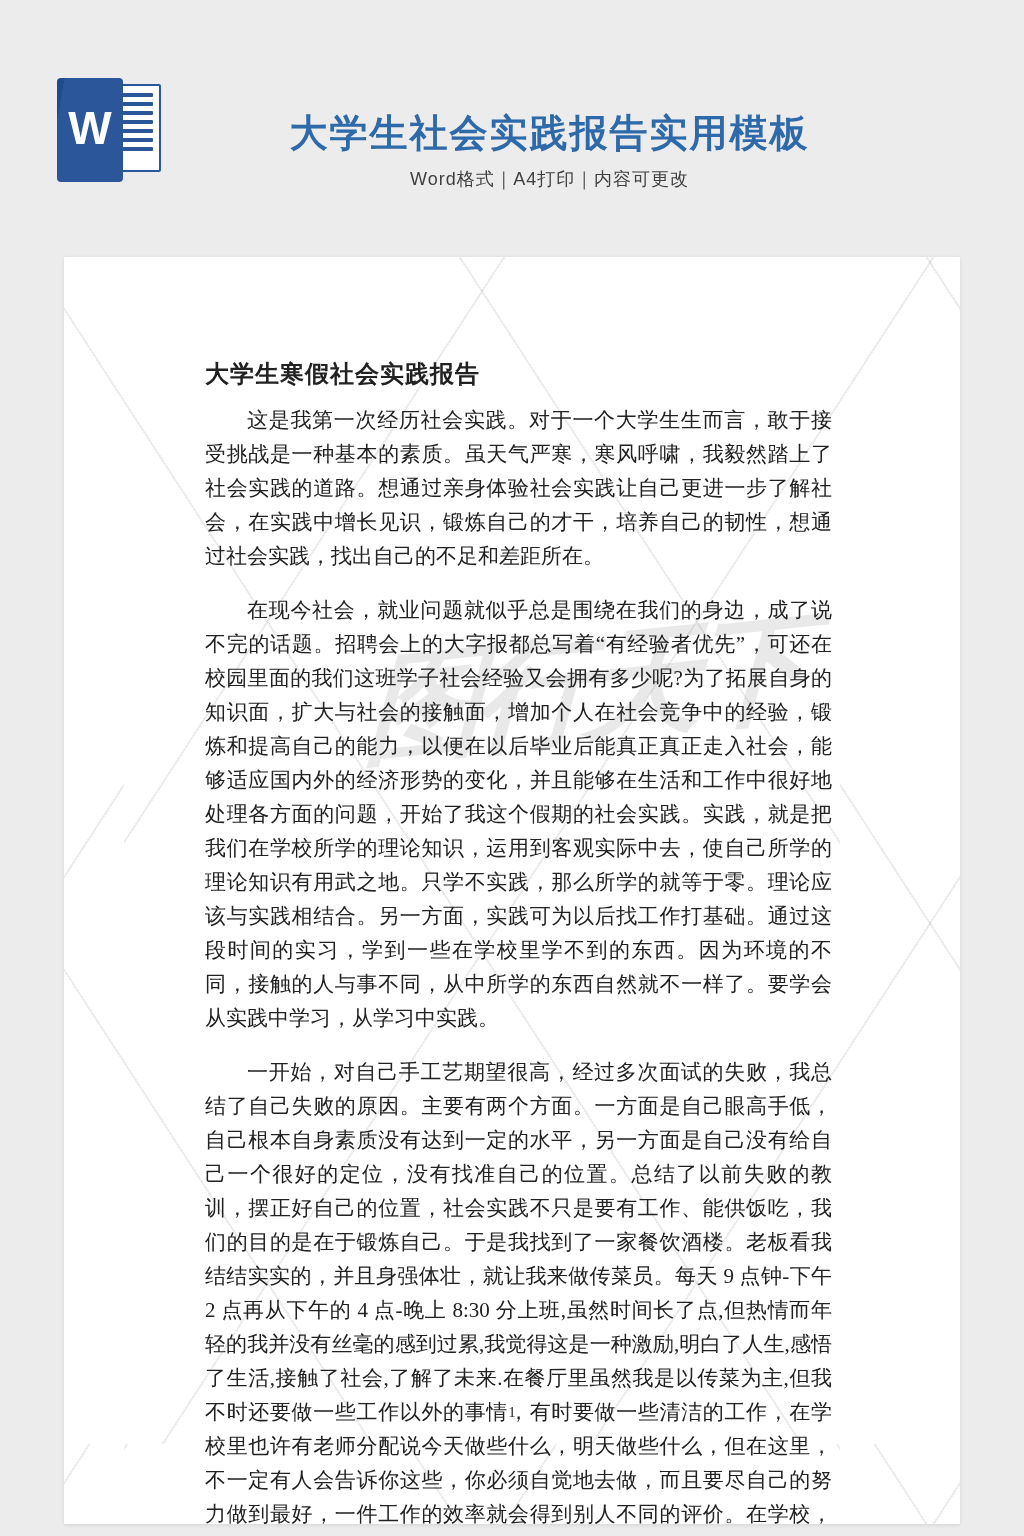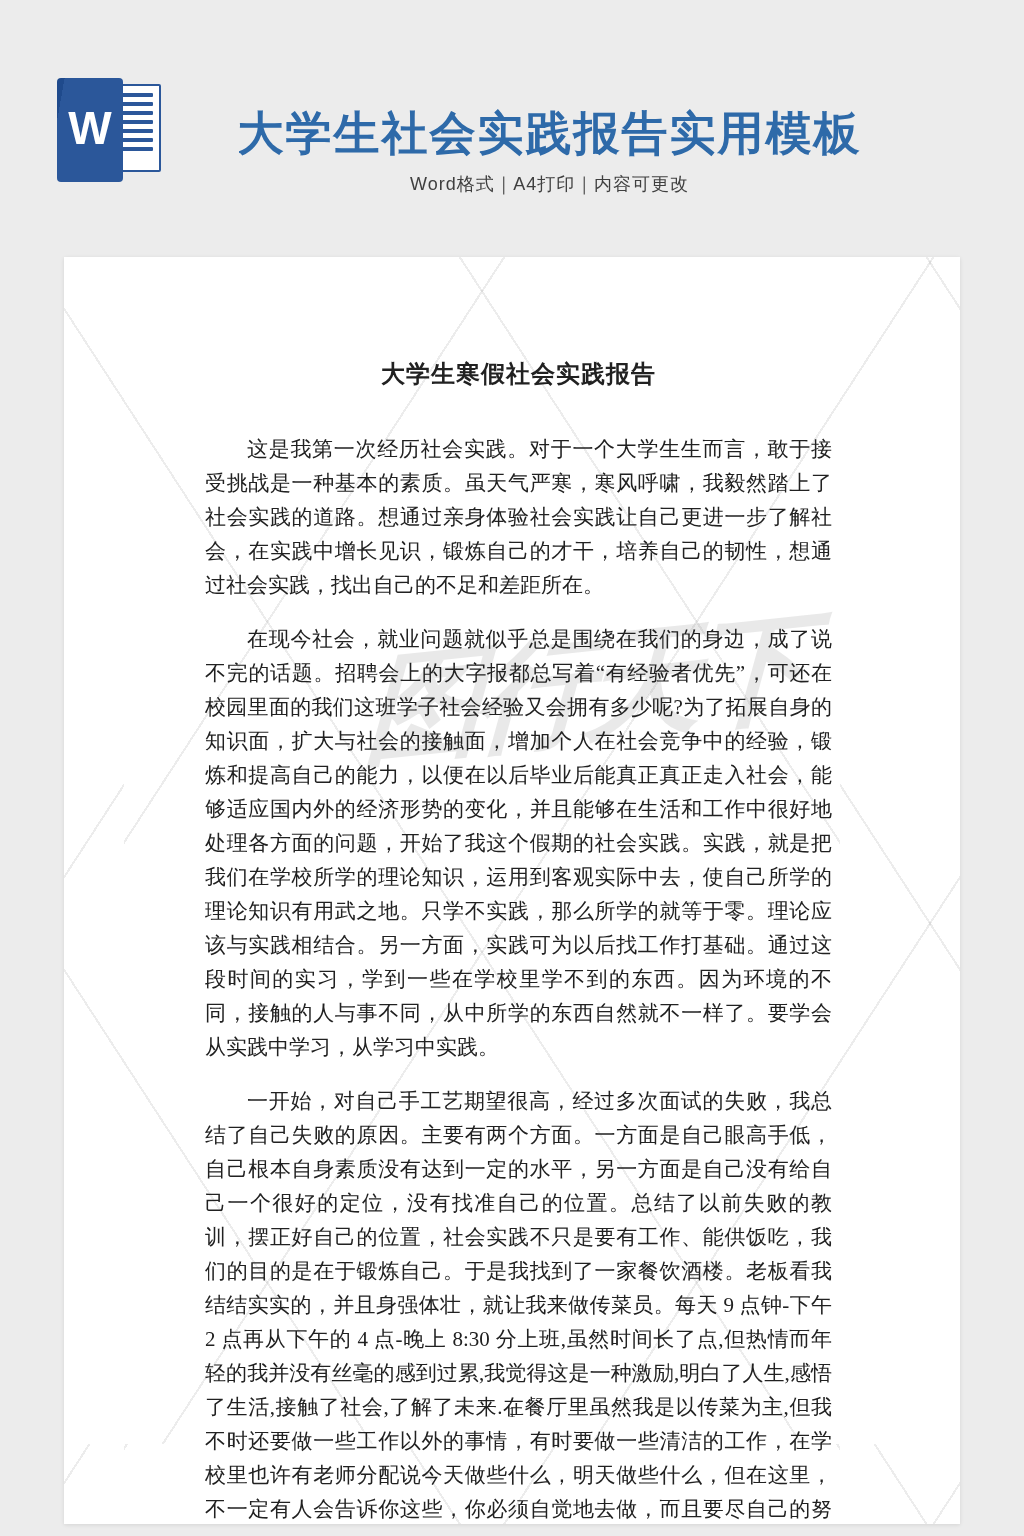--- a/index.html
+++ b/index.html
@@ -42,21 +42,21 @@
     color:#fff;font-size:46px;font-weight:bold;
     font-family:"Liberation Sans","DejaVu Sans",sans-serif;
     transform:translateY(-2px);
   }
   .header-text{
     flex:1;display:flex;flex-direction:column;align-items:center;
     padding-right:30px;
   }
   .template-title{
     color:var(--title-blue);
-    font-size:46px;font-weight:700;letter-spacing:2px;line-height:1.15;margin-top:44px;
+    font-size:38px;font-weight:700;letter-spacing:2px;line-height:1.15;margin-top:44px;
   }
   .template-subtitle{
     margin-top:12px;color:#3f3f3f;font-size:18px;letter-spacing:1px;
   }
   
   .page{
     position:absolute;left:64px;top:257px;width:896px;height:1267px;
     background:#fff;
     box-shadow:0 1px 4px rgba(0,0,0,.10);
     overflow:hidden;
@@ -78,24 +78,23 @@
     transform:rotate(-6deg) skewX(-8deg);
     white-space:nowrap;
   }
   .doc-content{
     position:relative;
     padding:100px 128px 0 141px;
     font-family:"Liberation Serif","DejaVu Serif",serif;
     color:var(--ink);
   }
   .doc-title{
-    text-align:center;
     font-size:24px;font-weight:bold;
     line-height:34px;
-    margin-bottom:41px;
+    margin-bottom:12px;
     letter-spacing:1px;
     font-family:Liberation Serif, serif;
   }
   .doc-content p{
     font-size:21px;line-height:34px;
     text-align:justify;text-justify:inter-ideograph;
     text-indent:2em;
     margin-bottom:20px;
     word-break:break-all;
   }

